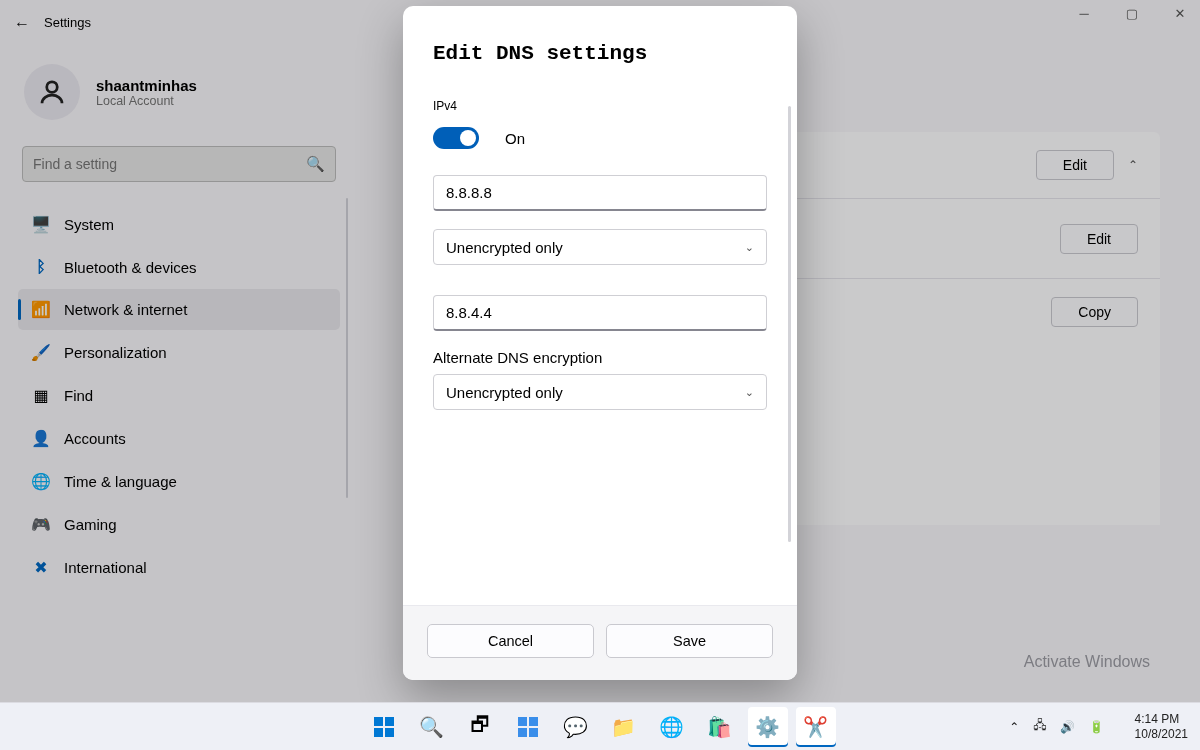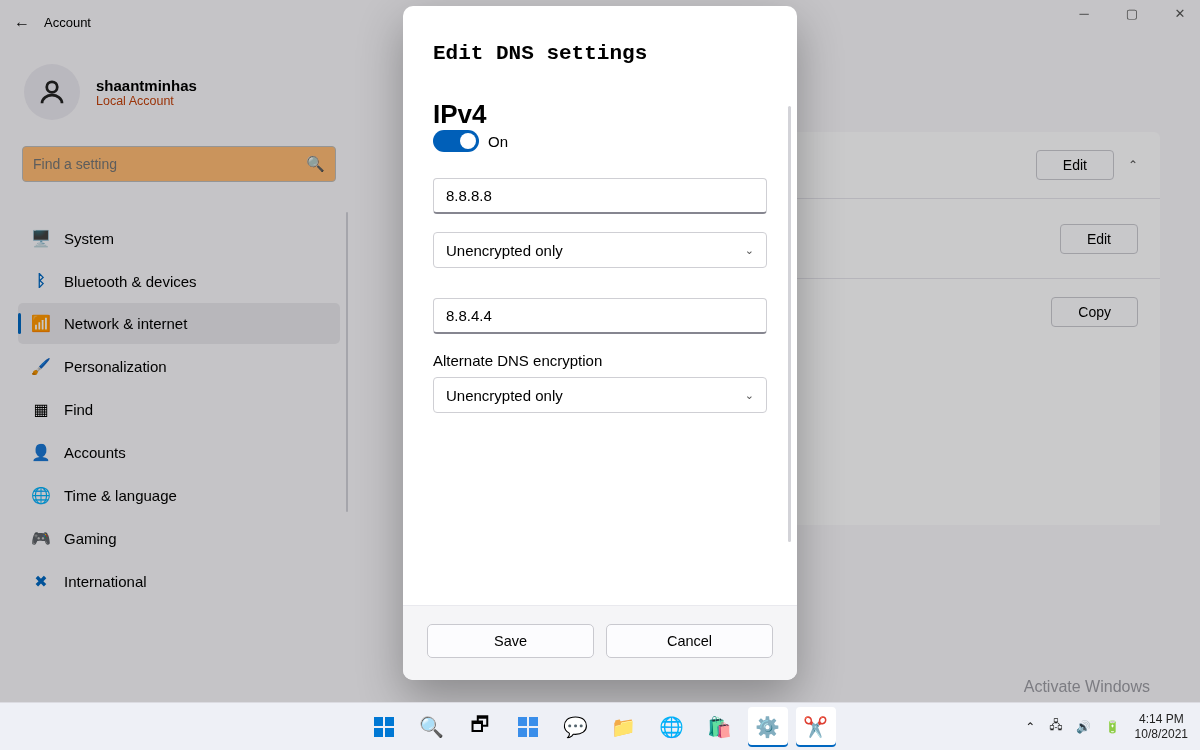--- a/index.html
+++ b/index.html
@@ -14,22 +14,22 @@
   .titlebar .title { font-size: 13px; }
   .winbtns { position: absolute; top: 6px; right: 10px; display: flex; gap: 28px; color: #555; font-size: 13px; }
   .winbtns span { width: 20px; text-align: center; }
 
   .content { display: flex; height: calc(100% - 44px - 48px); }
   .sidebar { width: 358px; padding: 0 18px; }
   .user { display: flex; align-items: center; gap: 16px; padding: 20px 6px 24px; }
   .avatar { width: 56px; height: 56px; border-radius: 50%; background: #e8e6ee; display: flex; align-items: center; justify-content: center; }
   .avatar svg { width: 30px; height: 30px; stroke: #222; fill: none; stroke-width: 2.2; }
   .uname { font-size: 15px; font-weight: 600; }
-  .uacc { font-size: 12.5px; color: #c2410c; }
-  .search { display: flex; align-items: center; border: 1px solid #bbb; background: #fdba74; border-radius: 4px; height: 36px; padding: 0 10px; margin: 2px 4px 36px; justify-content: flex-end; }
+  .uacc { font-size: 12.5px; color: #737373; }
+  .search { display: flex; align-items: center; border: 1px solid #bbb; background: #e5e5e5; border-radius: 4px; height: 36px; padding: 0 10px; margin: 2px 4px 22px; justify-content: flex-end; }
   .search input { border: none; background: transparent; outline: none; flex: 1; font-size: 14px; }
   .search .ico { color: #444; font-size: 15px; }
 
   .nav { display: flex; flex-direction: column; gap: 2px; position: relative; }
   .nav .scrollhint { position: absolute; right: -8px; top: -6px; width: 2px; height: 300px; background: #cfcfd6; border-radius: 2px; }
   .nav-item { display: flex; align-items: center; gap: 14px; padding: 11px 14px; border-radius: 5px; font-size: 15px; cursor: pointer; }
   .nav-item.sel { background: #e6e5ea; position: relative; }
   .nav-item.sel::before { content: ""; position: absolute; left: 0; top: 10px; bottom: 10px; width: 3px; background: #0067c0; border-radius: 2px; }
   .ni-ico { width: 18px; display: inline-flex; justify-content: center; font-size: 16px; }
 
@@ -49,22 +49,22 @@
   }
   .modal {
     width: 394px; height: 674px; background: #fff; border-radius: 10px;
     box-shadow: 0 18px 46px rgba(0,0,0,0.30);
     display: flex; flex-direction: column; overflow: hidden;
     position: relative;
   }
   .modal-body { flex: 1; overflow: hidden; padding: 36px 30px 10px 30px; }
   .modal-scroll { position: absolute; top: 100px; right: 6px; width: 3px; height: 436px; background: #d3d3d8; border-radius: 2px; }
   .modal h2 { font-size: 21px; font-weight: 600; margin-bottom: 34px; font-family: Liberation Mono, monospace; }
-  .modal h3 { font-size: 26px; font-weight: 700; }
-  .toggle-row { display: flex; align-items: center; gap: 9px; margin-bottom: 26px; }
+  .modal h3 { font-size: 12px; font-weight: 400; margin-bottom: 14px; }
+  .toggle-row { display: flex; align-items: center; gap: 26px; margin-bottom: 26px; }
   .toggle {
     width: 46px; height: 22px; border-radius: 11px; background: #005fb8; position: relative;
   }
   .toggle::after {
     content: ""; position: absolute; right: 3px; top: 3px; width: 16px; height: 16px; background: #fff; border-radius: 50%;
   }
   .toggle-row span { font-size: 15px; }
   .field-label { font-size: 15px; margin-bottom: 8px; display: block; }
   .text-input, .select {
     width: 100%; border: 1px solid #cfcfd4; border-radius: 4px; height: 36px;
@@ -85,31 +85,31 @@
   .taskbar {
     position: absolute; left: 0; right: 0; bottom: 0; height: 48px;
     background: #eef0f6; border-top: 1px solid #dcdce2;
     display: flex; align-items: center;
   }
   .tb-center { position: absolute; left: 50%; transform: translateX(-50%); display: flex; gap: 8px; align-items: center; }
   .tb-ico { width: 40px; height: 40px; display: flex; align-items: center; justify-content: center; border-radius: 4px; font-size: 20px; }
   .tb-ico.active { background: #fff; box-shadow: inset 0 -2px 0 #0067c0; }
   .tb-ico svg { width: 24px; height: 24px; }
   .tray { position: absolute; right: 12px; display: flex; align-items: center; gap: 14px; font-size: 12px; color: #222; }
-  .tray .clock { text-align: center; line-height: 1.25; font-size: 12px; }
-  .watermark { position: absolute; right: 50px; bottom: 54px; color: #9b9ba3; font-size: 16px; text-align: right; }
+  .tray .clock { text-align: left; line-height: 1.25; font-size: 12px; margin-left: 16px; }
+  .watermark { position: absolute; right: 50px; bottom: 79px; color: #9b9ba3; font-size: 16px; text-align: right; }
   .watermark .w1 { font-size: 16px; }
 </style>
 </head>
 <body>
 
 <div class="win">
   <div class="titlebar">
     <div class="back">←</div>
-    <div class="title">Account</div>
+    <div class="title">Settings</div>
     <div class="winbtns">
       <span>─</span>
       <span>▢</span>
       <span>✕</span>
     </div>
   </div>
 
   <div class="content">
     <div class="sidebar">
       <div class="user">
@@ -236,22 +236,22 @@
       </div>
 
       <label class="field-label">Alternate DNS encryption</label>
       <div class="select" style="margin-bottom:10px">
         <span>Unencrypted only</span>
         <span class="chv">⌄</span>
       </div>
     </div>
 
     <div class="modal-actions">
+      <div class="mbtn">Cancel</div>
       <div class="mbtn">Save</div>
-      <div class="mbtn">Cancel</div>
     </div>
   </div>
 </div>
 
 <div class="taskbar">
   <div class="tb-center">
     <div class="tb-ico">
       <svg viewBox="0 0 24 24">
           <rect x="2" y="2" width="9" height="9" fill="#0078d4"></rect>
           <rect x="13" y="2" width="9" height="9" fill="#0078d4"></rect>

